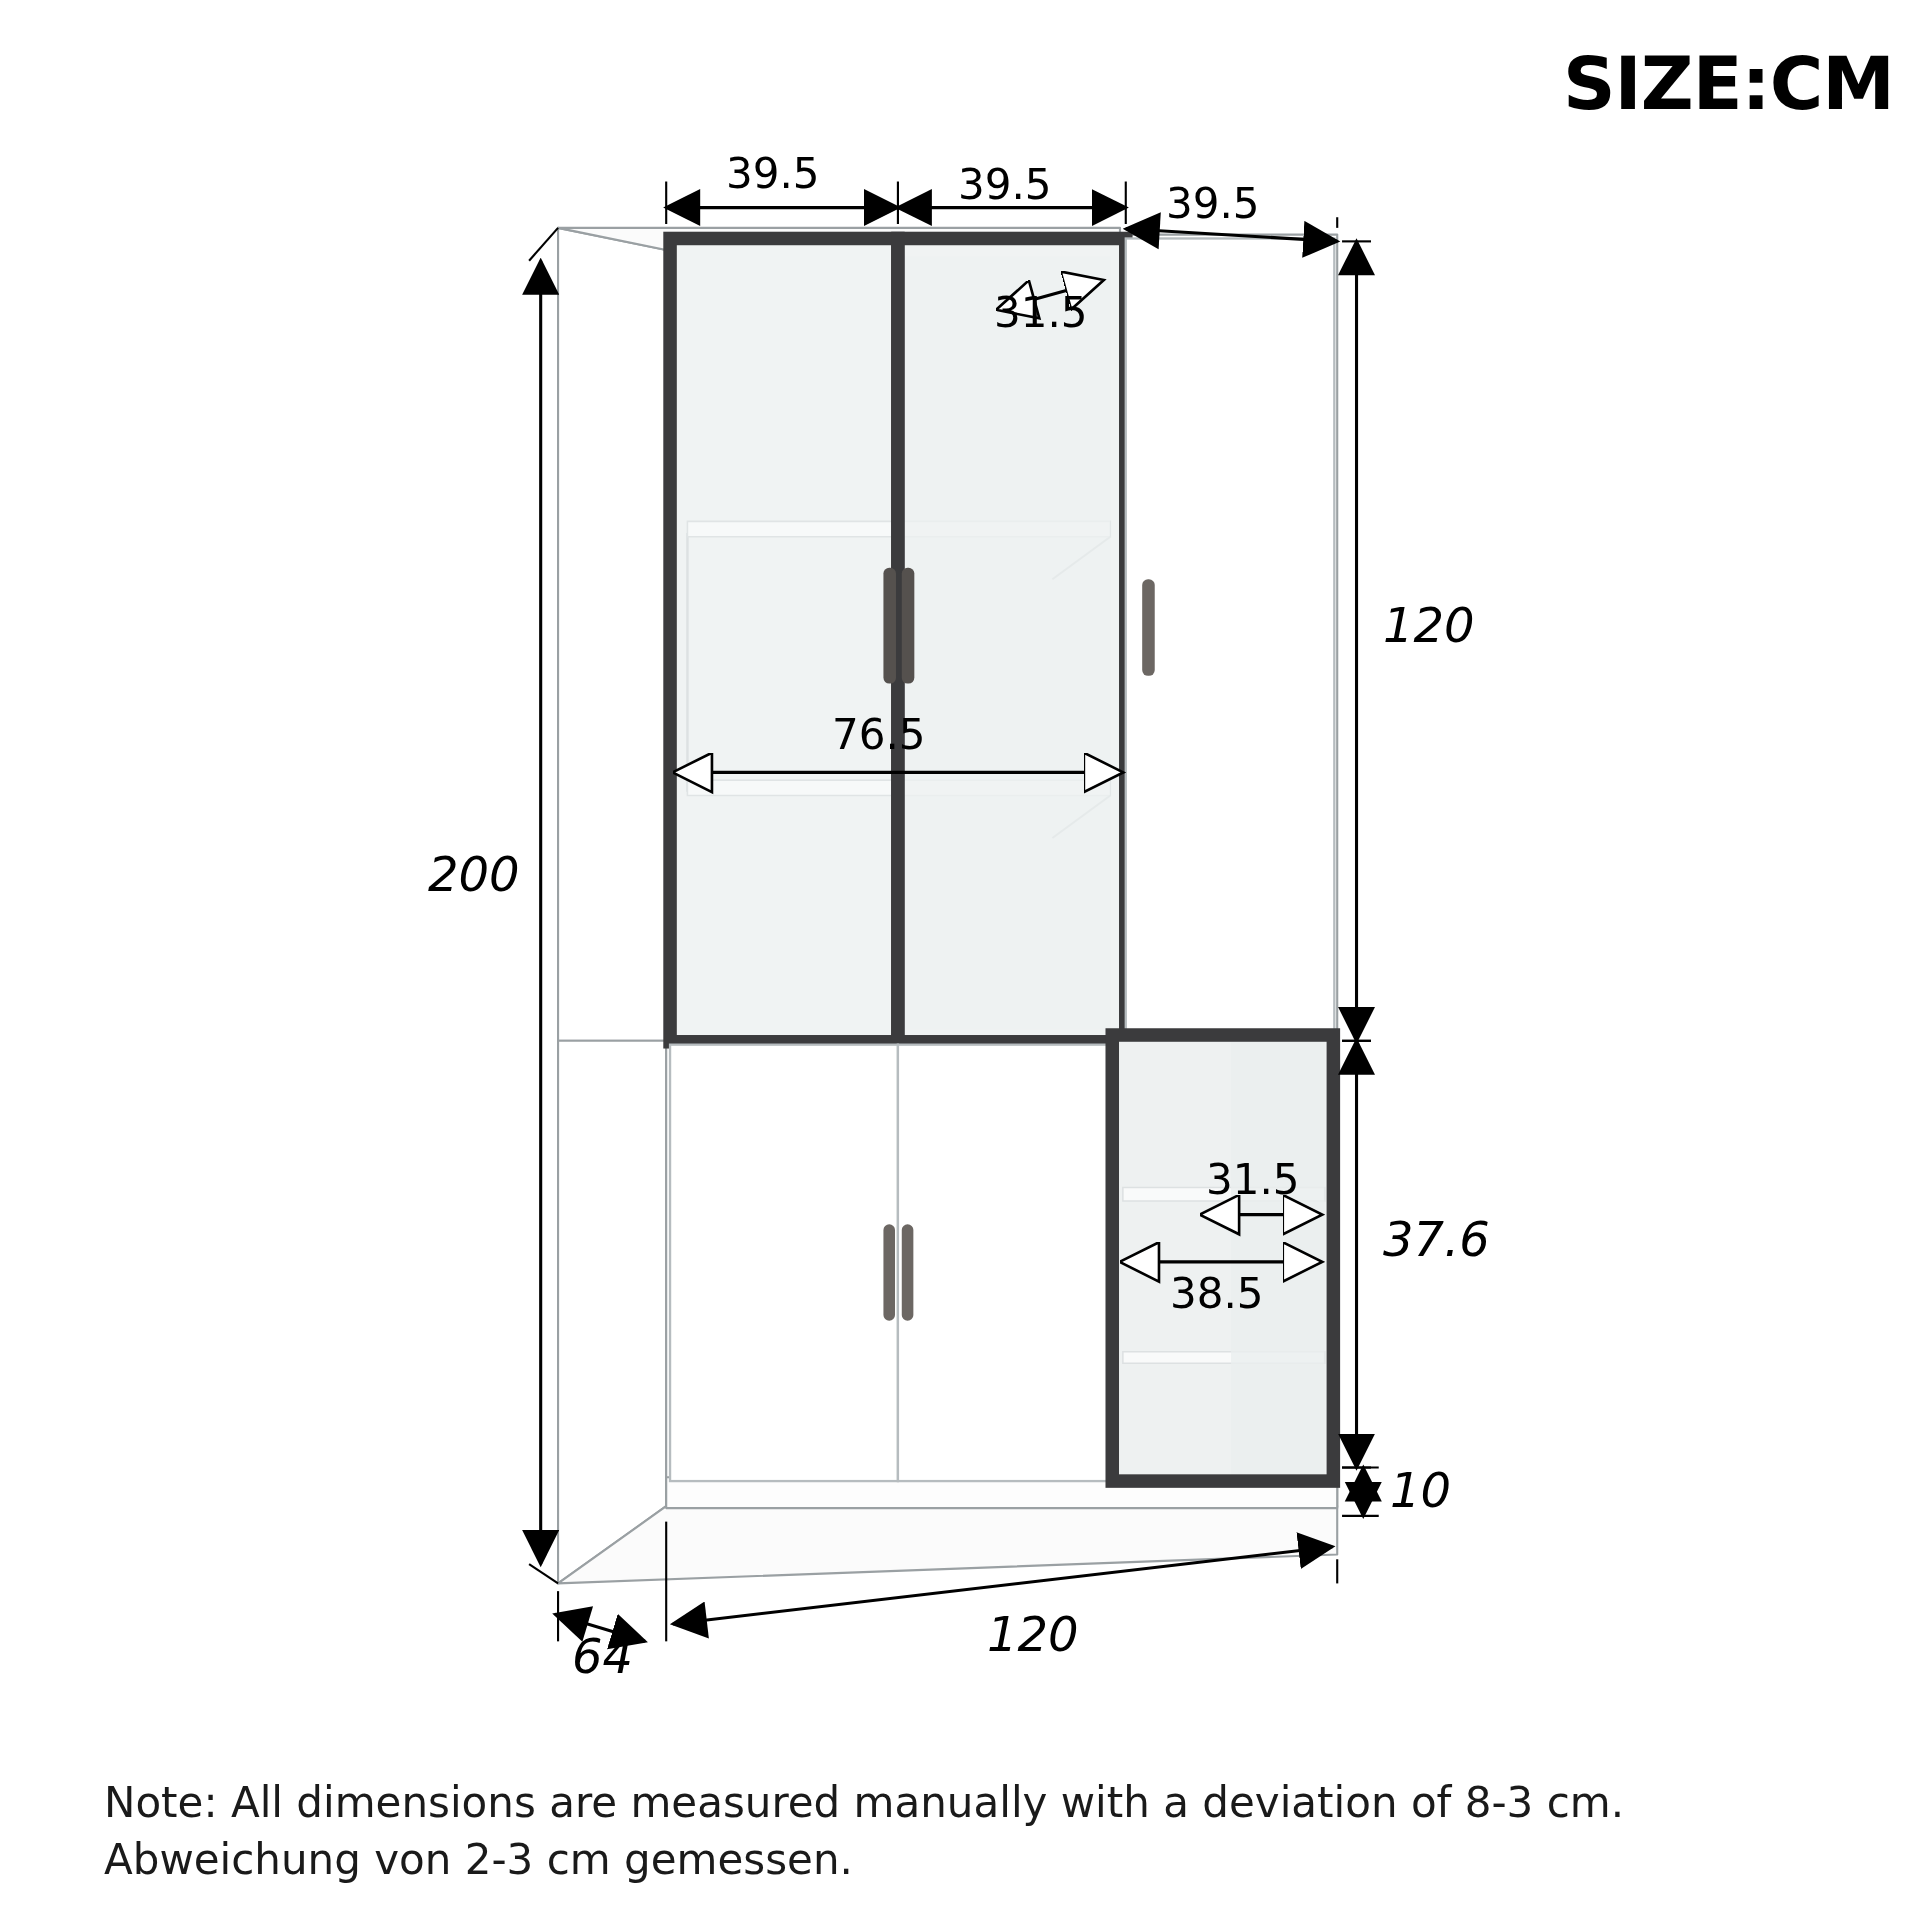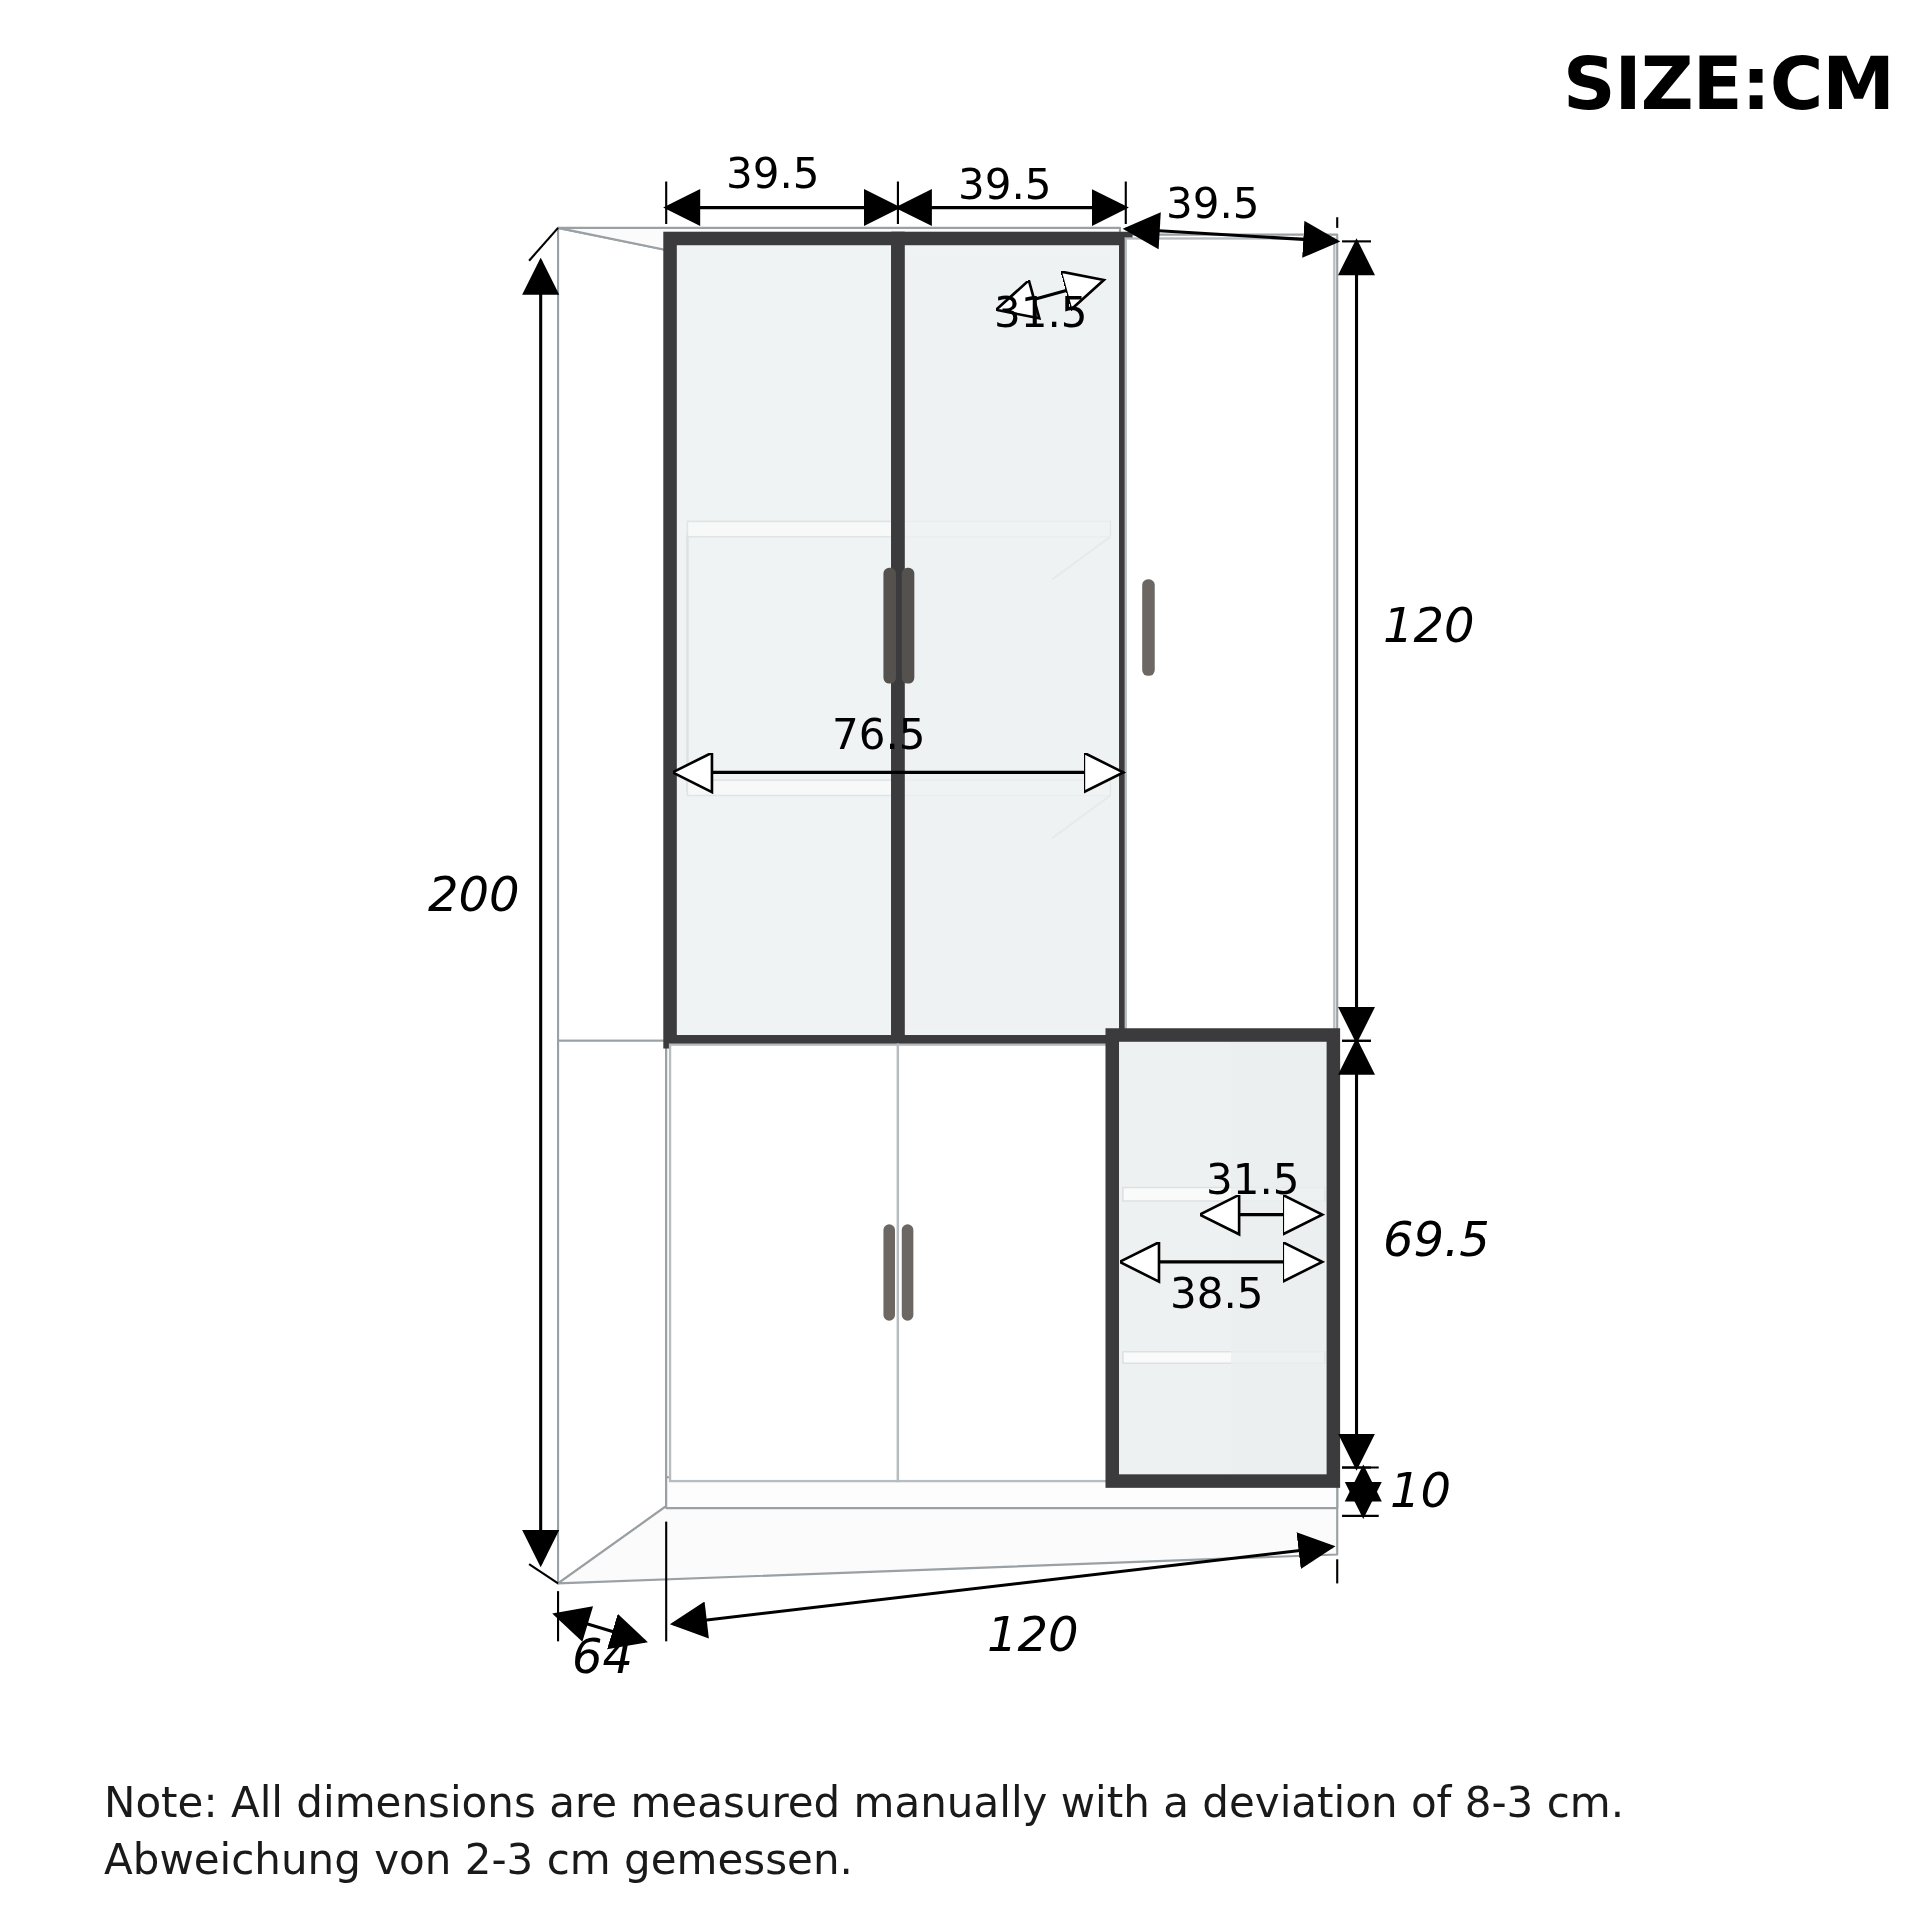--- a/index.html
+++ b/index.html
@@ -225,28 +225,28 @@
     </g>
   </svg>
 
   <div class="dim" style="left:726px; top:153px;">39.5</div>
   <div class="dim" style="left:958px; top:164px;">39.5</div>
   <div class="dim" style="left:1166px; top:183px;">39.5</div>
 
   <div class="dim" style="left:994px; top:292px;">31.5</div>
 
   <div class="dim big" style="left:1383px; top:601px;">120</div>
-  <div class="dim big" style="left:428px; top:870px;">200</div>
+  <div class="dim big" style="left:428px; top:850px;">200</div>
 
   <div class="dim" style="left:832px; top:714px;">76.5</div>
 
   <div class="dim" style="left:1206px; top:1159px;">31.5</div>
   <div class="dim" style="left:1170px; top:1273px;">38.5</div>
 
-  <div class="dim big" style="left:1383px; top:1215px;">69.5</div>
+  <div class="dim big" style="left:1383px; top:1215px;">37.6</div>
   <div class="dim big" style="left:1390px; top:1466px;">10</div>
 
   <div class="dim big" style="left:987px; top:1610px;">120</div>
   <div class="dim big" style="left:572px; top:1632px;">64</div>
 
   <div class="note">
     <div>Note: All dimensions are measured manually with a deviation of 8-3 cm.</div>
     <div>Abweichung von 2-3 cm gemessen.</div>
   </div>
 

